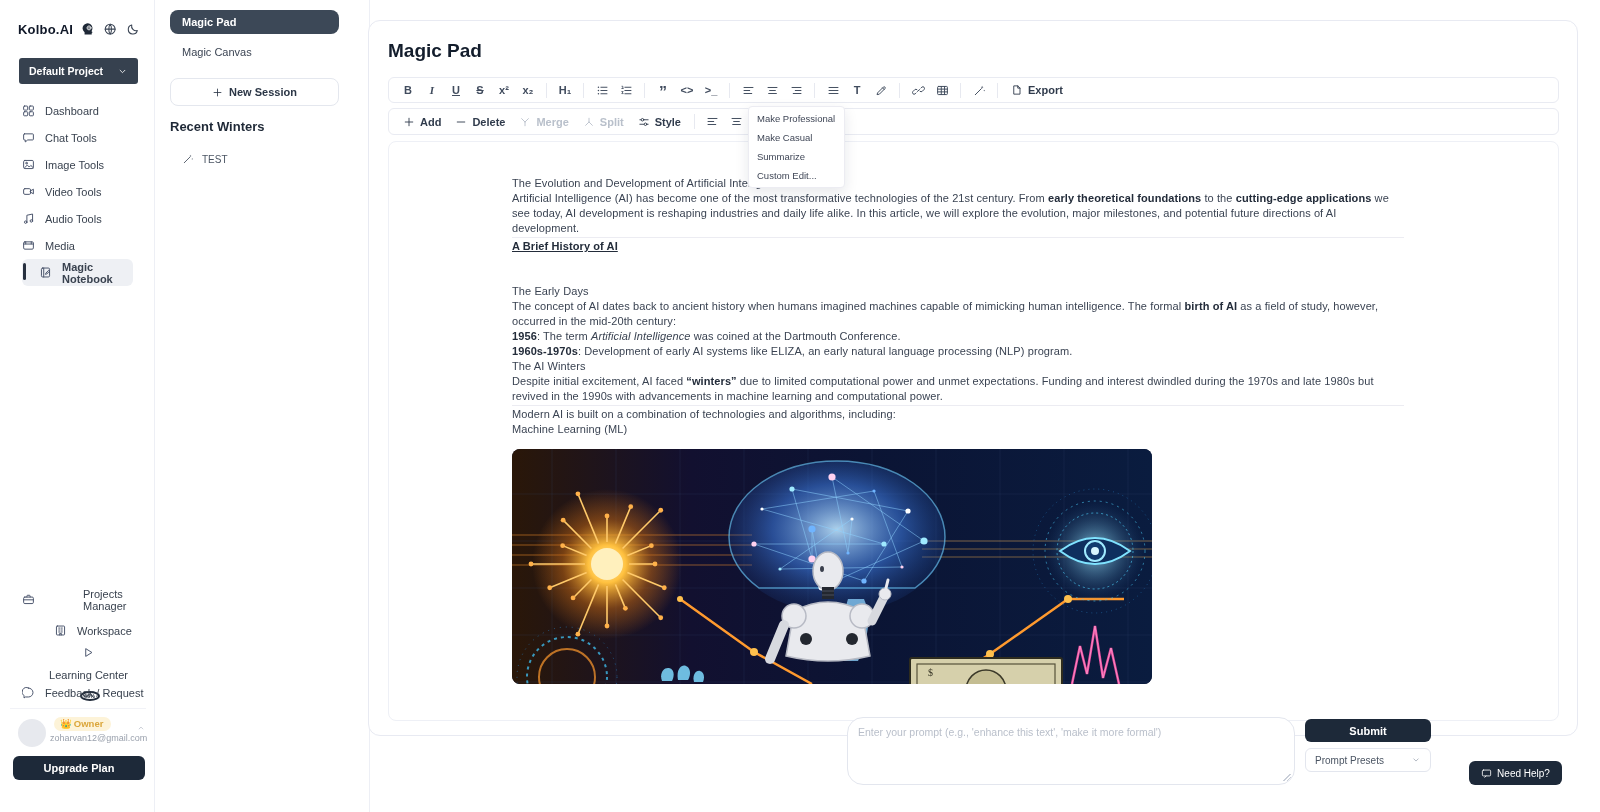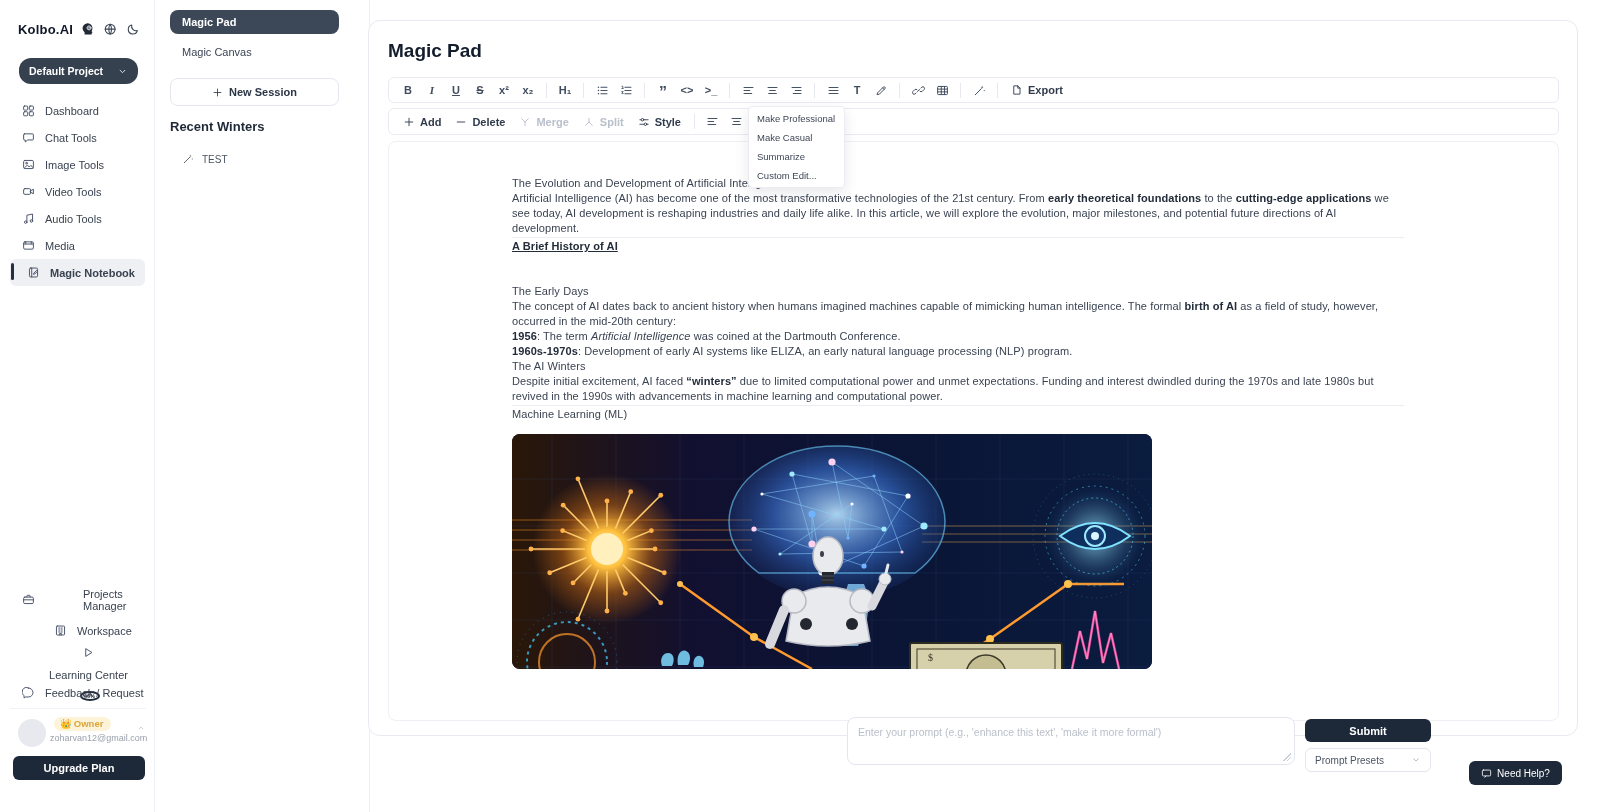--- a/index.html
+++ b/index.html
@@ -6,26 +6,26 @@
   body{font-family:"Liberation Sans",sans-serif;background:#fff;color:#3b4454}
   #stage{position:relative;width:1600px;height:812px;background:#fff;overflow:hidden}
   .abs{position:absolute}
   .ic{width:14px;height:14px;stroke:currentColor;stroke-width:1.2;fill:none;stroke-linecap:round;stroke-linejoin:round;display:block}
   
   #sidebar{left:0;top:0;width:155px;height:812px;border-right:1px solid #edeff5;background:#fff}
   #logo-row{position:absolute;left:18px;top:22px;display:flex;align-items:center;gap:8px;width:122px}
   #logo-text{font-size:13px;font-weight:800;color:#101828;letter-spacing:.2px}
   .hdr-ic{color:#3a4454;cursor:pointer}
   #project-btn{position:absolute;left:19px;top:58px;width:119px;height:26px;background:#36414f;color:#fff;
-    border-radius:12px;display:flex;align-items:center;justify-content:space-between;padding:0 10px;cursor:pointer}
+    border-radius:3px;display:flex;align-items:center;justify-content:space-between;padding:0 10px;cursor:pointer}
   #project-btn span{font-size:10.5px;font-weight:700}
   .nav{position:absolute;left:0;width:155px}
   .nav-item{display:flex;align-items:center;gap:10px;height:27px;padding:0 0 0 22px;font-size:11px;color:#39424f;cursor:pointer;position:relative}
   .nav-item .ic{width:13px;height:13px;flex:0 0 13px;color:#49536b}
-  .nav-item.active{background:#eef0f4;border-radius:6px;margin:0 10px;padding-left:17px;font-weight:600}
+  .nav-item.active{background:#eef0f4;border-radius:6px;margin:0 22px;padding-left:17px;font-weight:600}
   .nav-item.active::before{content:"";position:absolute;left:1px;top:4px;width:3px;height:17px;background:#27303f;border-radius:2px}
   .badge-circ{margin-left:2px;width:20px;height:20px;border-radius:50%;border:2px solid #212b3a;display:flex;align-items:center;justify-content:center;font-size:5.5px;font-weight:700;color:#212b3a}
   #user-row{position:absolute;left:10px;top:708px;width:136px;height:42px;border-top:1px solid #f1f2f7;padding-top:6px}
   #avatar{position:absolute;left:8px;top:10px;width:28px;height:28px;border-radius:50%;background:#e7e9ee}
   #owner-badge{position:absolute;left:44px;top:8px;background:#fdf3d8;color:#dba63a;font-size:9.5px;font-weight:700;
     border-radius:8px;padding:1px 8px 2px 6px;display:flex;align-items:center;gap:2px}
   #user-email{position:absolute;left:40px;top:24px;font-size:9px;color:#9aa1ad;white-space:nowrap}
   #user-chevron{position:absolute;right:0;top:14px;color:#b9bfca}
   #upgrade-btn{position:absolute;left:13px;top:756px;width:132px;height:24px;background:#1d2939;color:#fff;border-radius:6px;
     display:flex;align-items:center;justify-content:center;font-size:11px;font-weight:700;cursor:pointer}
@@ -65,21 +65,21 @@
   .rb{font-weight:700;color:#232c3a}
   .ri{font-style:italic}
   .ru{text-decoration:underline}
   .doc-divider{border-top:1px solid #ececf2;height:2px;margin-top:1px}
   #doc-image{width:640px;height:235px;border-radius:8px;overflow:hidden;margin-top:12px;background:#0a1230}
   
   #ai-menu{position:absolute;left:748px;top:106px;width:97px;background:#fff;border:1px solid #ececf2;border-radius:4px;
     box-shadow:0 5px 14px rgba(20,30,60,.10);z-index:30;padding:2px 0}
   .ai-item{font-size:9.5px;color:#3f4656;padding:4px 8px;white-space:nowrap;cursor:pointer}
   
-  #prompt-box{position:absolute;left:847px;top:717px;width:448px;height:48px;border:1px solid #e3e6ee;border-radius:8px;background:#fff;z-index:40}
+  #prompt-box{position:absolute;left:847px;top:717px;width:448px;height:68px;border:1px solid #e3e6ee;border-radius:16px;background:#fff;z-index:40}
   #prompt-input{width:100%;height:100%;border:none;outline:none;resize:none;border-radius:8px;padding:8px 10px;
     font-family:"Liberation Sans",sans-serif;font-size:10.5px;color:#3a4352;background:transparent}
   #prompt-input::placeholder{color:#b9bfca}
   #resize-handle{position:absolute;right:3px;bottom:3px;width:8px;height:8px;
     background:linear-gradient(135deg,transparent 50%,#c9ced8 50%,#c9ced8 57%,transparent 57%,transparent 72%,#c9ced8 72%,#c9ced8 79%,transparent 79%)}
   #submit-btn{position:absolute;left:1305px;top:719px;width:126px;height:23px;background:#1d2939;color:#fff;border-radius:6px;
     display:flex;align-items:center;justify-content:center;font-size:11px;font-weight:700;cursor:pointer;z-index:40}
   #presets-btn{position:absolute;left:1305px;top:748px;width:126px;height:24px;border:1px solid #e3e6ee;border-radius:6px;background:#fff;
     display:flex;align-items:center;justify-content:space-between;padding:0 9px;font-size:10px;color:#4b5563;cursor:pointer;z-index:40}
   #help-btn{position:absolute;left:1469px;top:761px;width:93px;height:24px;background:#1d2939;border-radius:6px;color:#fff;
@@ -476,20 +476,21 @@
       <div class="doc-divider"></div>
       <div class="doc-p"><span class=" rb ru">A Brief History of AI</span></div>
       <div style="height: 30px;"></div>
       <div class="doc-p"><span class="">The Early Days</span></div>
       <div class="doc-p"><span class="">The concept of AI dates back to ancient history when humans imagined machines capable of mimicking human intelligence. The formal </span><span class=" rb">birth of AI</span><span class=""> as a field of study, however, occurred in the mid-20th century:</span></div>
       <div class="doc-p"><span class=" rb">1956</span><span class="">: The term </span><span class=" ri">Artificial Intelligence</span><span class=""> was coined at the Dartmouth Conference.</span></div>
       <div class="doc-p"><span class=" rb">1960s-1970s</span><span class="">: Development of early AI systems like ELIZA, an early natural language processing (NLP) program.</span></div>
       <div class="doc-p"><span class="">The AI Winters</span></div>
       <div class="doc-p"><span class="">Despite initial excitement, AI faced </span><span class=" rb">“winters”</span><span class=""> due to limited computational power and unmet expectations. Funding and interest dwindled during the 1970s and late 1980s but revived in the 1990s with advancements in machine learning and computational power.</span></div>
       <div class="doc-divider"></div>
+      <div class="doc-p"><span class="">Modern AI is built on a combination of technologies and algorithms, including:</span></div>
       <div class="doc-p"><span class="">Machine Learning (ML)</span></div>
       <div id="doc-image"><svg viewBox="0 0 640 235" width="640" height="235" role="img" aria-label="Digital artwork of AI evolution: circuit sunburst, neural network brain, humanoid robot, cybernetic eye, dollar bill and waveform">
           <defs>
             <linearGradient id="bg" x1="0" y1="0" x2="1" y2="0">
               <stop offset="0" stop-color="#2a1708"></stop>
               <stop offset="0.28" stop-color="#121030"></stop>
               <stop offset="0.55" stop-color="#0b1434"></stop>
               <stop offset="1" stop-color="#0a1c3f"></stop>
             </linearGradient>
             <radialGradient id="sun" cx="0.5" cy="0.5" r="0.5">

